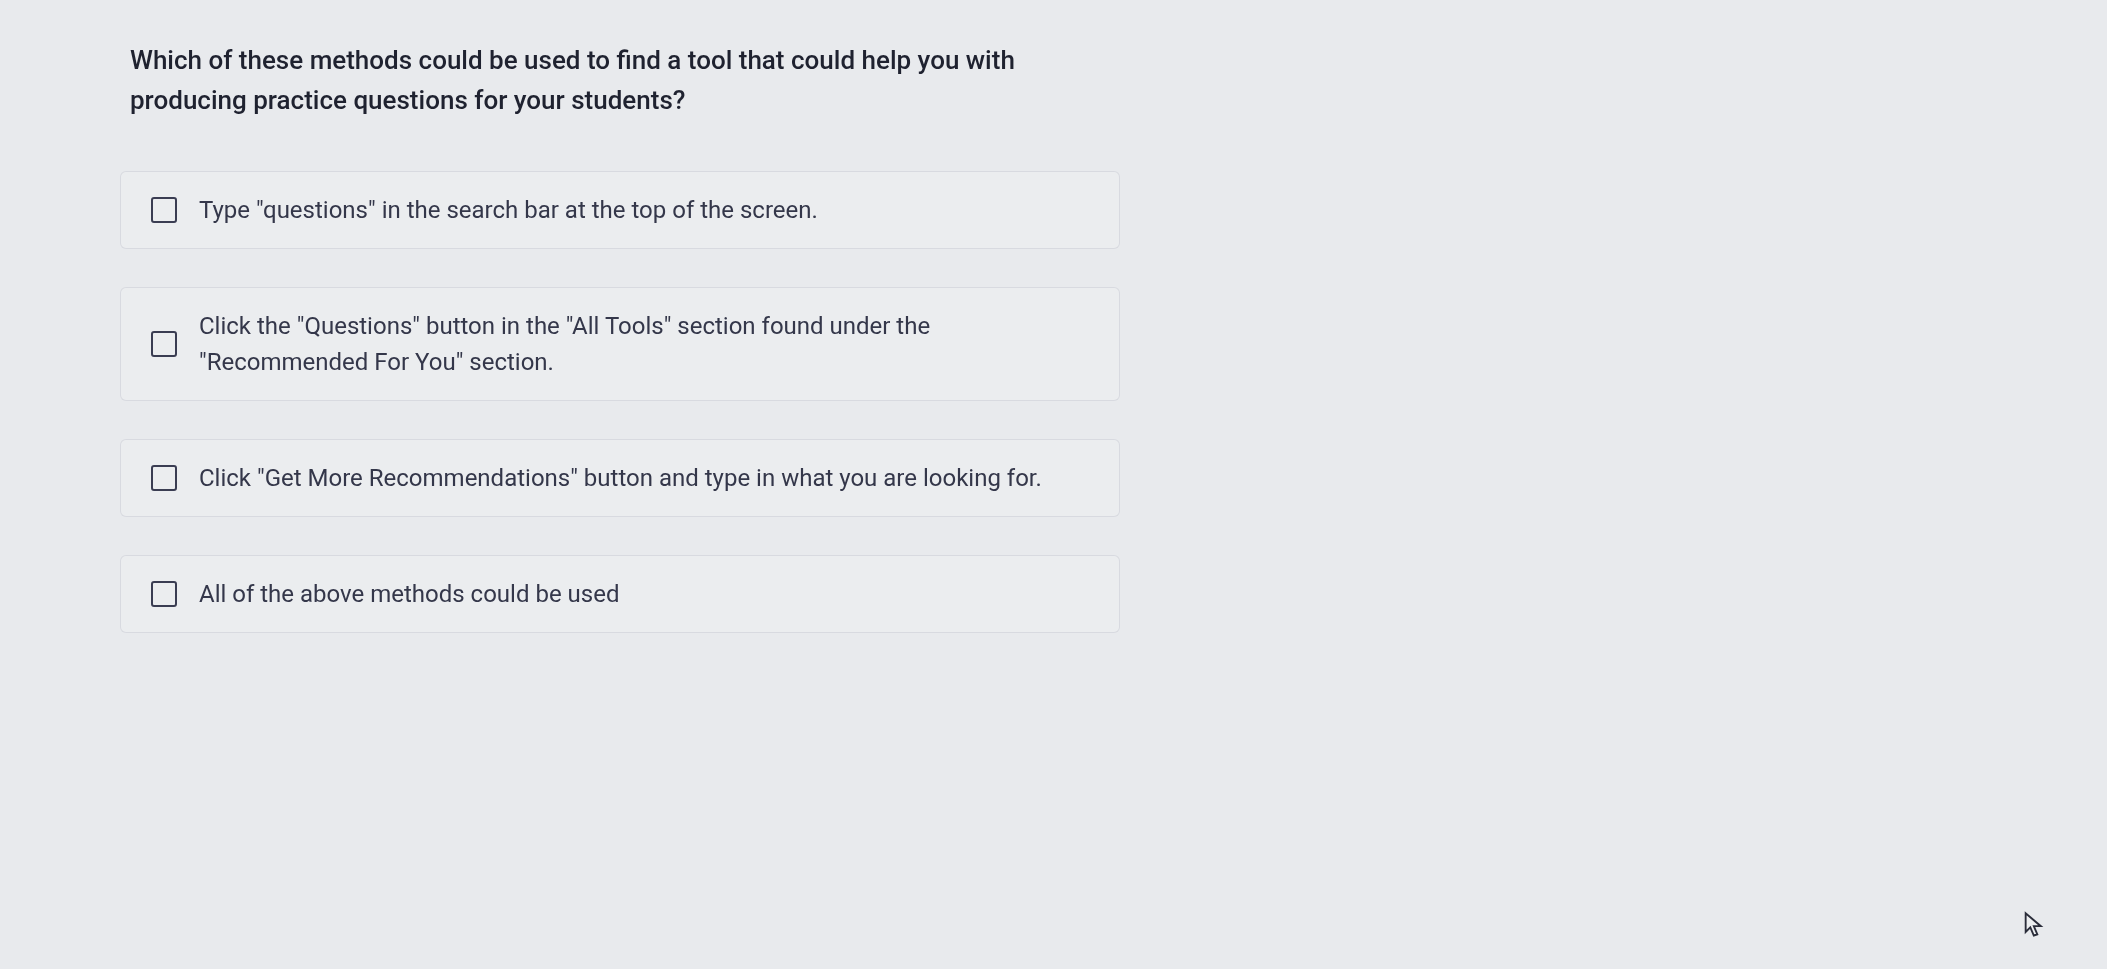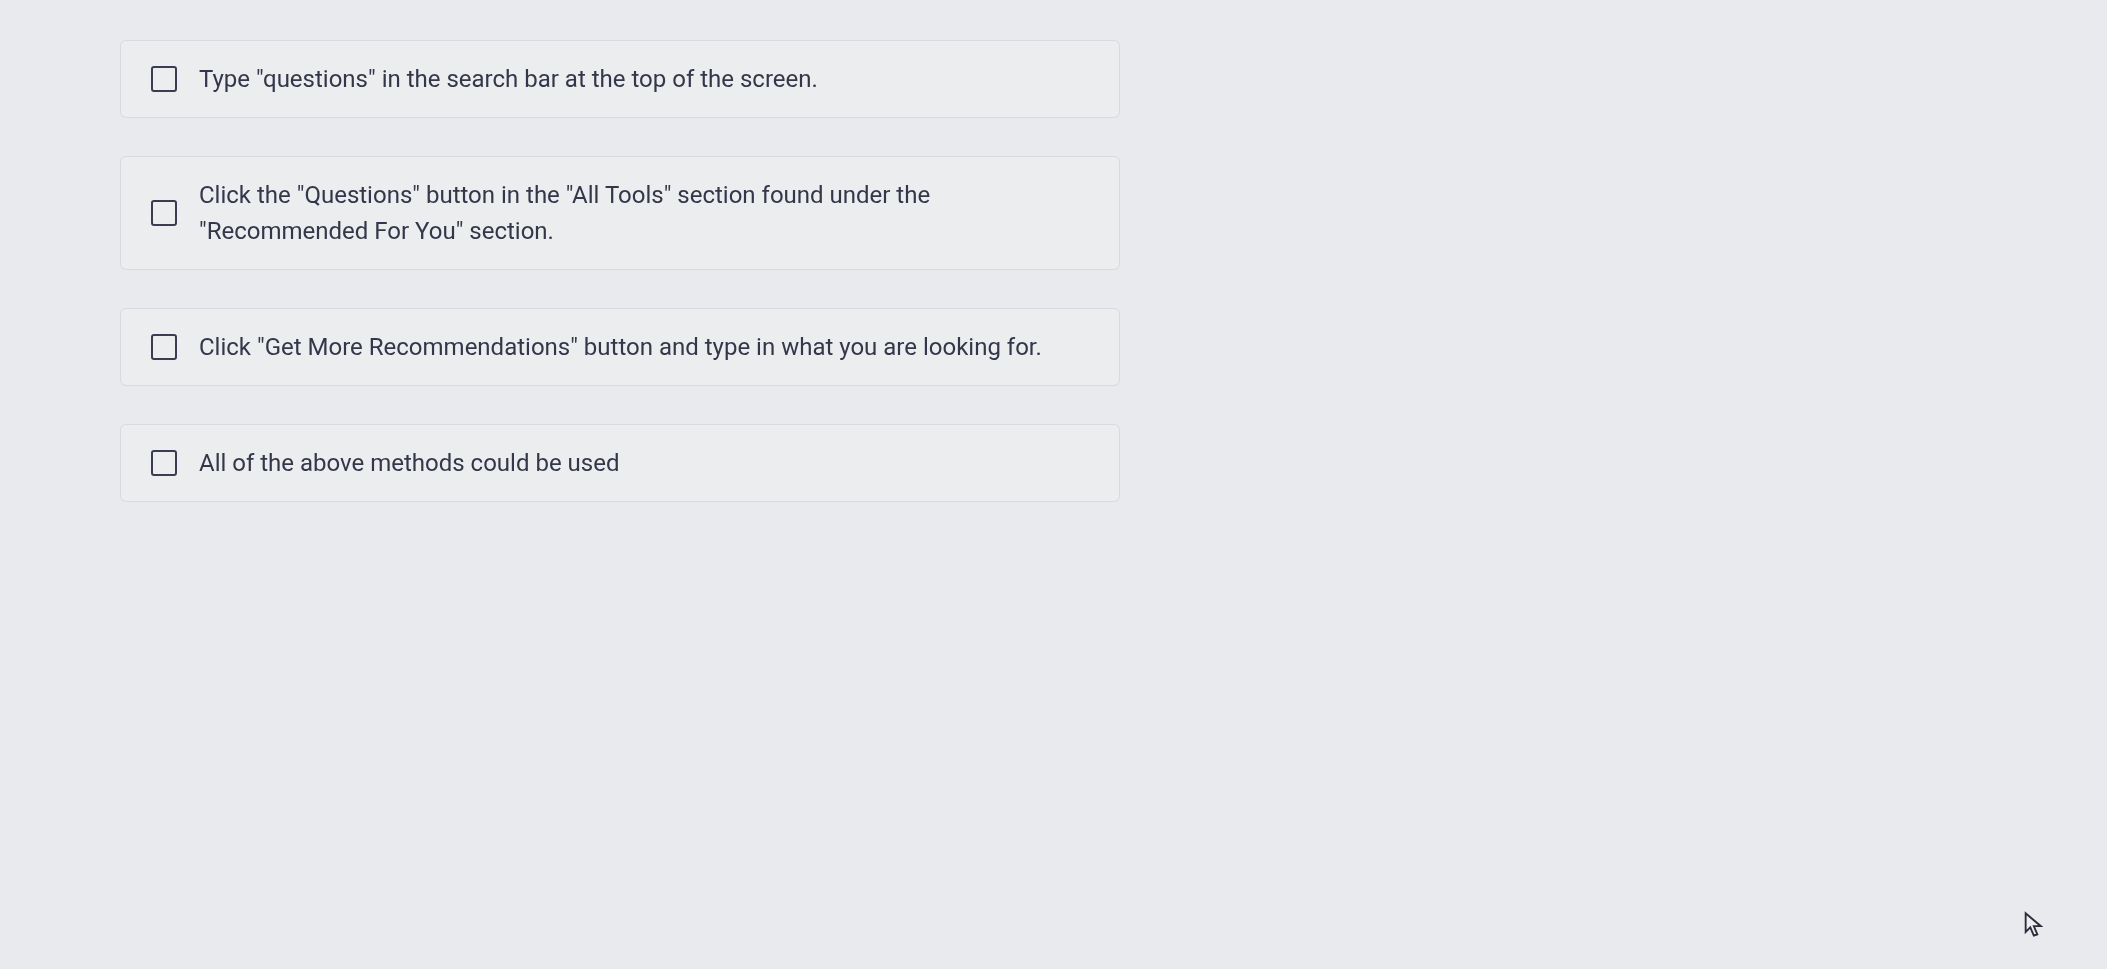--- a/index.html
+++ b/index.html
@@ -58,20 +58,21 @@
       bottom: 30px;
       right: 60px;
       width: 24px;
       height: 28px;
     }
   </style>
 </head>
 <body>
 
 <div class="question-container">
+  <p class="question-text">Which of these methods could be used to find a tool that could help you with producing practice questions for your students?</p>
 
   <div class="option-row">
     <div class="checkbox"></div>
     <div class="option-text">Type "questions" in the search bar at the top of the screen.</div>
   </div>
 
   <div class="option-row">
     <div class="checkbox"></div>
     <div class="option-text">Click the "Questions" button in the "All Tools" section found under the "Recommended For You" section.</div>
   </div>

